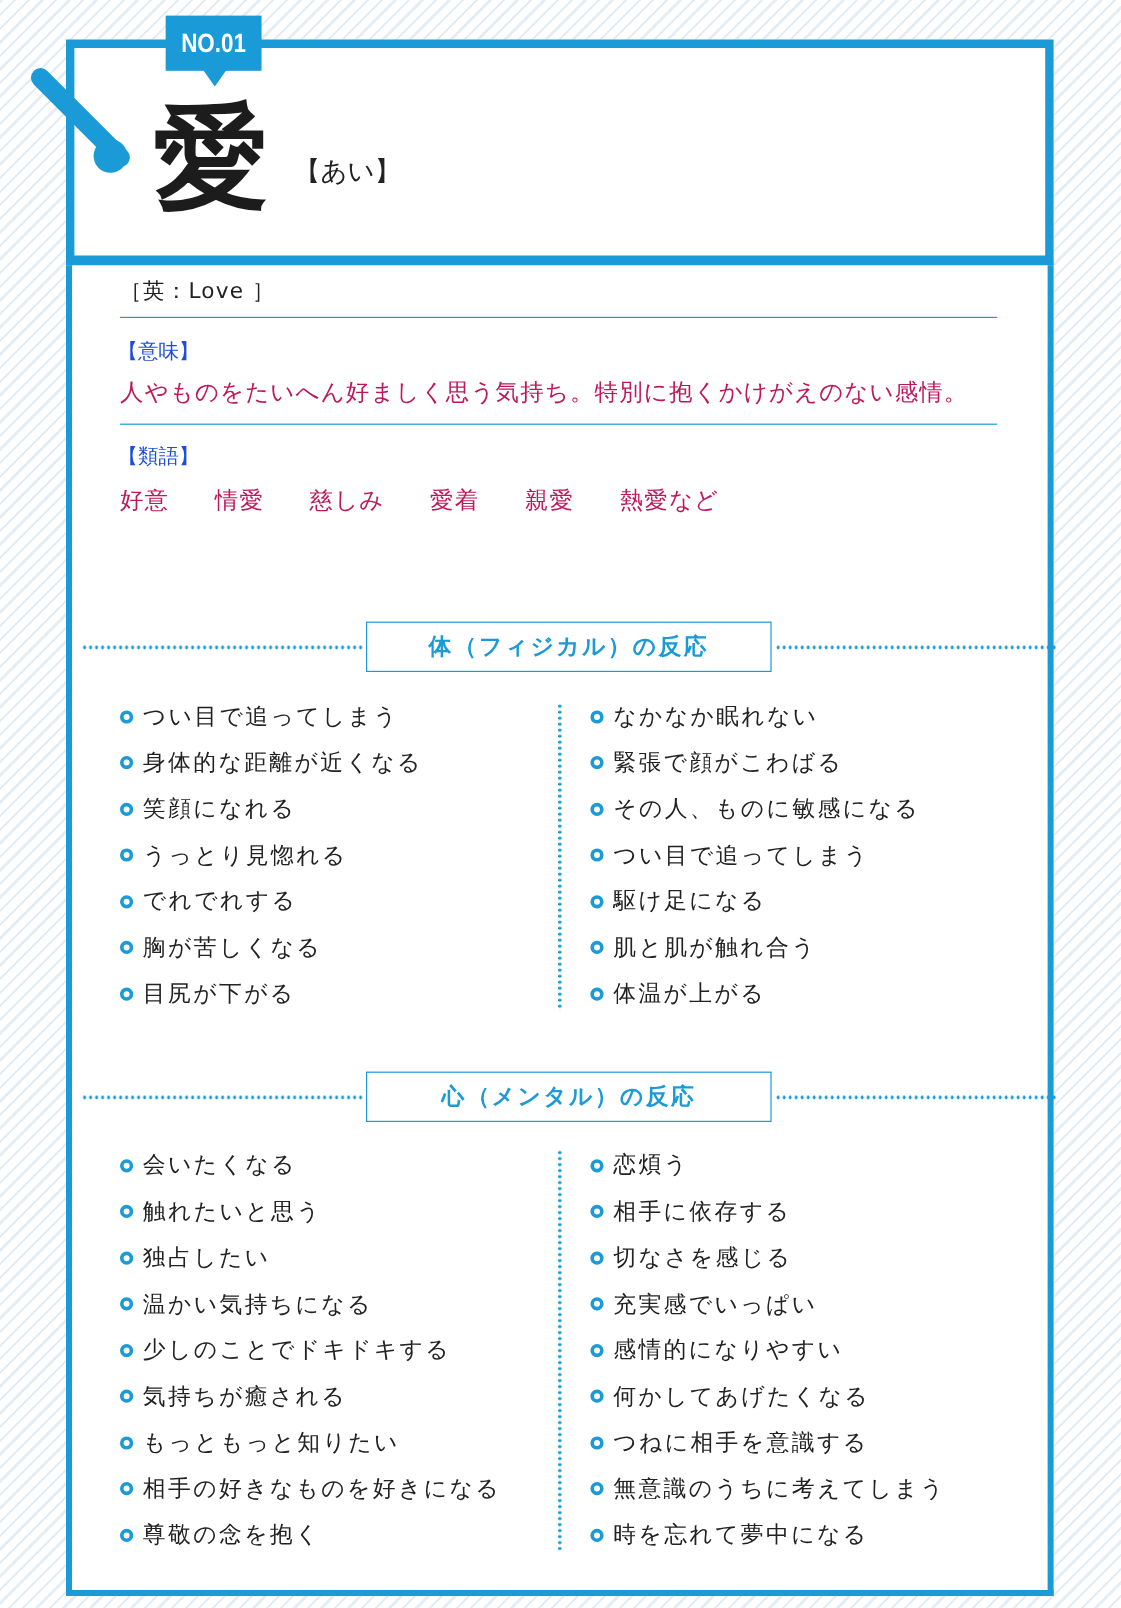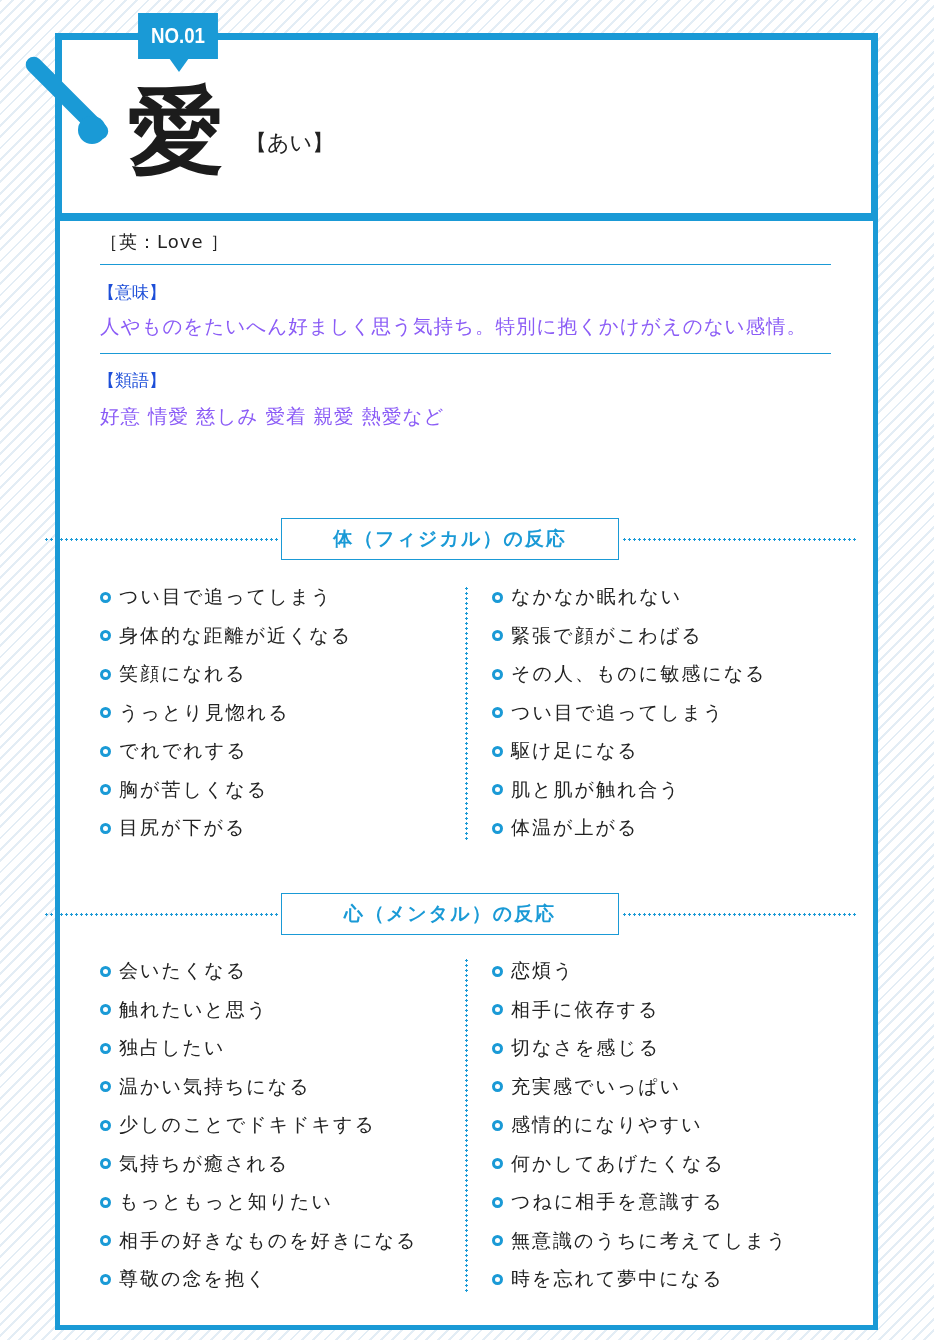--- a/index.html
+++ b/index.html
@@ -45,24 +45,24 @@
   .reading {
     position: absolute; left: 245px; top: 116px; font-family: "DejaVu Serif", serif;
     font-size: 22px; color: #222; margin-top: 12px;
   }
   .english {
     position: absolute; left: 100px; top: 230px; font-size: 18px; color: #222; letter-spacing: 1px;
   }
   .rule { position: absolute; left: 100px; width: 731px; height: 1px; background: #1a9ad6; }
   .label-blue { position: absolute; left: 98px; font-size: 17px; color: #1d4ed8; font-family: Liberation Mono, monospace; }
   .body-text {
-    position: absolute; left: 100px; font-family: "DejaVu Serif", serif; font-size: 19.5px; color: #8b5cf6; white-space: nowrap; letter-spacing: 1px;
-  }
-  .synonyms { display: flex; gap: 7px; }
-  .section-title-row { position: absolute; left: 44px; width: 812px; height: 42px; }
+    position: absolute; left: 100px; font-family: "DejaVu Serif", serif; font-size: 19.5px; color: #be185d; white-space: nowrap; letter-spacing: 1px;
+  }
+  .synonyms { display: flex; gap: 38px; }
+  .section-title-row { position: absolute; left: 68px; width: 812px; height: 42px; }
   .dotted {
     position: absolute; top: 20px; height: 3px;
     background-image: radial-gradient(circle, #1a9ad6 1.2px, transparent 1.4px);
     background-size: 5px 3px; background-repeat: repeat-x;
   }
   .section-title {
     position: absolute; left: 237px; top: 0; width: 338px; height: 42px;
     border: 1.5px solid #1a9ad6; background: #fff;
     display: flex; align-items: center; justify-content: center;
     color: #1a9ad6; font-weight: bold; font-size: 19px; letter-spacing: 2px;

